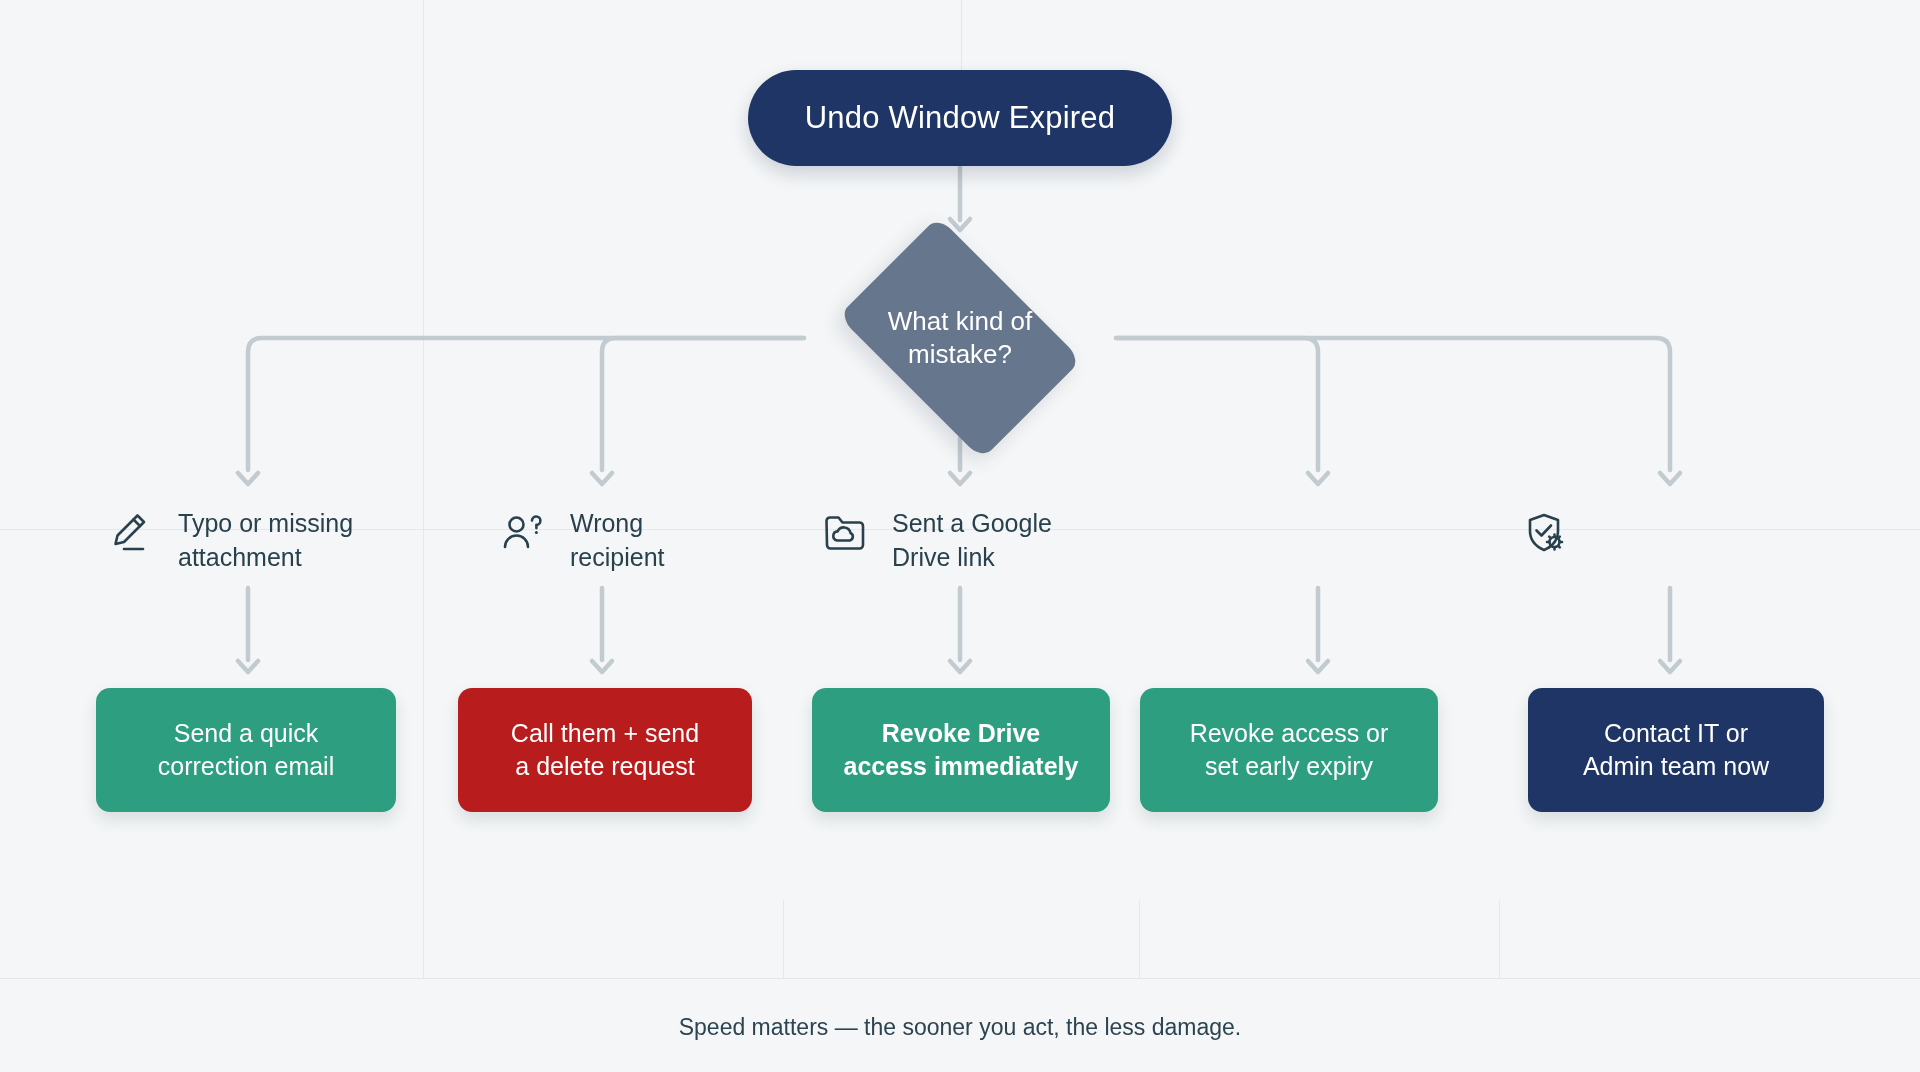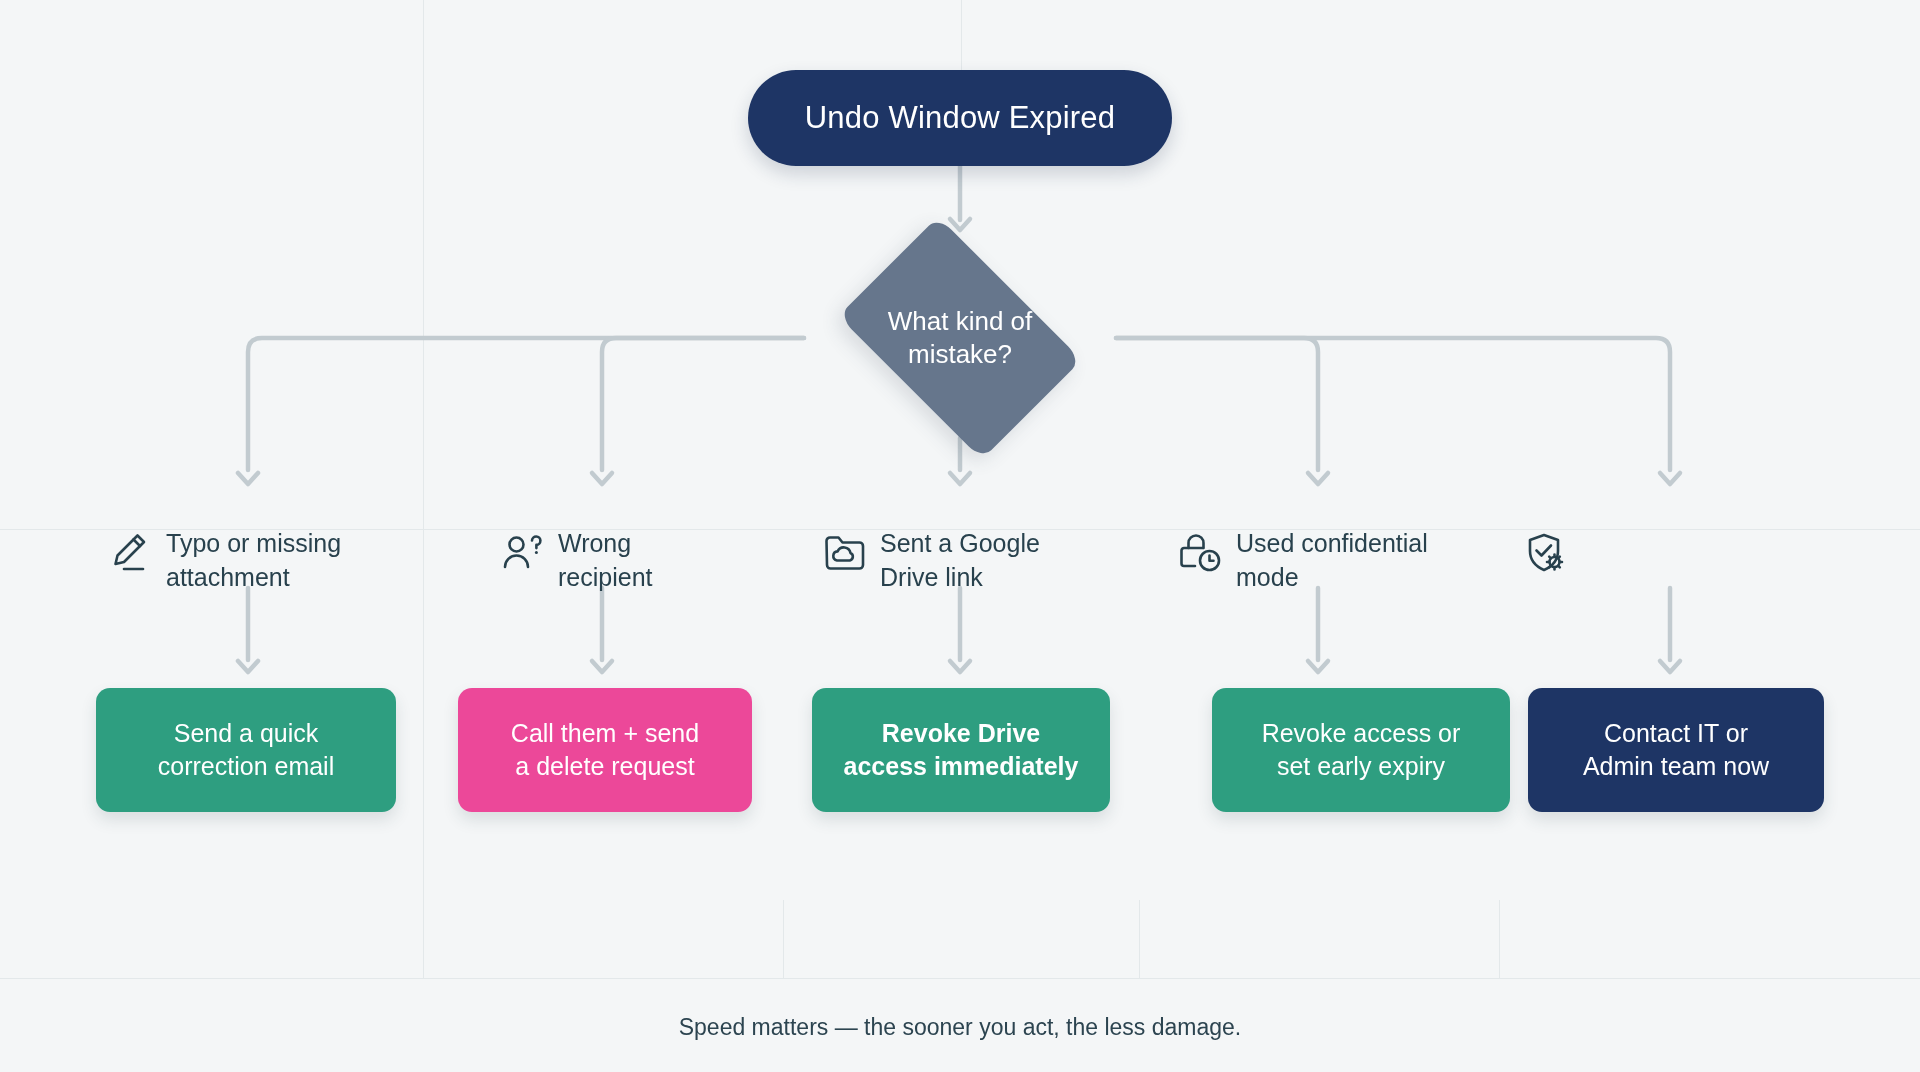--- a/index.html
+++ b/index.html
@@ -102,23 +102,22 @@
     line-height: 1.28;
     text-align: center;
     white-space: pre-line;
   }
 
   
   .branch {
     position: absolute;
     display: flex;
     align-items: flex-start;
-    gap: 12px;
+    gap: 24px;
     top: 505px;
-    margin-top: 20px;
   }
   .branch-icon {
     flex: 0 0 auto;
     width: 46px;
     height: 52px;
     display: flex;
     align-items: center;
     justify-content: center;
     color: #28414d;
     margin-top: 2px;
@@ -256,62 +255,50 @@
     <span class="branch-icon">
       <svg width="44" height="42" viewBox="0 0 44 42" fill="none" stroke="currentColor" stroke-width="2.6" stroke-linecap="round" stroke-linejoin="round">
         <path d="M3.5 9 a3.5 3.5 0 0 1 3.5 -3.5 h8.5 l4 5 h17 a3.5 3.5 0 0 1 3.5 3.5 v19 a3.5 3.5 0 0 1 -3.5 3.5 h-29 a3.5 3.5 0 0 1 -3.5 -3.5 z"></path>
         <path d="M14 28.5 a4.6 4.6 0 0 1 0.6 -9.1 a6.8 6.8 0 0 1 12.9 1.6 a4 4 0 0 1 -0.6 7.5 z"></path>
       </svg>
     </span>
     <span class="branch-label">Sent a Google
 Drive link</span>
   </div>
 
-  <div class="branch" style="left:1178px;">
-    <span class="branch-icon">
-      <svg width="44" height="44" viewBox="0 0 44 44" fill="none" stroke="currentColor" stroke-width="2.6" stroke-linecap="round" stroke-linejoin="round">
-        <path d="M9.5 17 v-5 a7.5 7.5 0 0 1 15 0 v5"></path>
-        <path d="M24 17 h-19 a2.5 2.5 0 0 0 -2.5 2.5 v13 a2.5 2.5 0 0 0 2.5 2.5 h11"></path>
-        <circle cx="30.5" cy="29.5" r="9.5"></circle>
-        <path d="M30.5 24.5 v5.2 h4"></path>
-      </svg>
-    </span>
-    <span class="branch-label">Used confidential
-mode</span>
-  </div>
 
   <div class="branch" style="left:1522px;">
     <span class="branch-icon">
       <svg width="44" height="44" viewBox="0 0 44 44" fill="none" stroke="currentColor" stroke-width="2.6" stroke-linecap="round" stroke-linejoin="round">
         <path d="M21 4 L35 9 v11 c0 9 -6 15.5 -14 19 c-8 -3.5 -14 -10 -14 -19 V9 z"></path>
         <path d="M13.5 19.5 l5 5 l9.5 -10"></path>
         <circle cx="31.5" cy="31" r="5"></circle>
         <path d="M31.5 23.5 v2.2 M31.5 36.3 v2.2 M24 31 h2.2 M36.8 31 h2.2
                  M26.2 25.7 l1.6 1.6 M35.2 34.7 l1.6 1.6
                  M36.8 25.7 l-1.6 1.6 M27.8 34.7 l-1.6 1.6"></path>
       </svg>
     </span>
   </div>
 
   <div class="action-box" style="left:96px;width:300px;background:#2e9e80;">
     <span>Send a quick
 correction email</span>
   </div>
 
-  <div class="action-box" style="left:458px;width:294px;background:#ec4899;">
+  <div class="action-box" style="left:458px;width:294px;background:#b91c1c;">
     <span>Call them + send
 a delete request</span>
   </div>
 
   <div class="action-box" style="left:812px;width:298px;background:#2e9e80;font-weight:bold;">
     <span>Revoke Drive
 access immediately</span>
   </div>
 
-  <div class="action-box" style="left:1212px;width:298px;background:#2e9e80;">
+  <div class="action-box" style="left:1140px;width:298px;background:#2e9e80;">
     <span>Revoke access or
 set early expiry</span>
   </div>
 
   <div class="action-box" style="left:1528px;width:296px;background:#1e3565;justify-content:center;">
     <span>Contact IT or
 Admin team now</span>
   </div>
 
   <div class="footer-note">Speed matters — the sooner you act, the less damage.</div>

